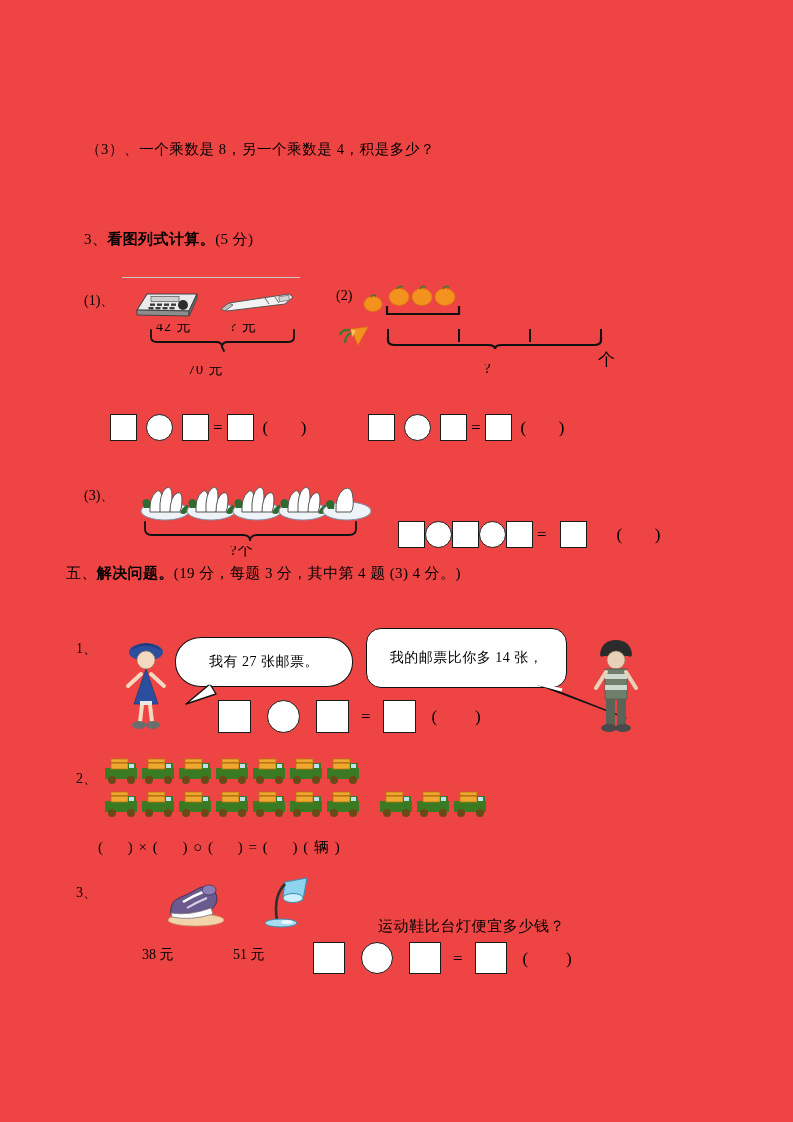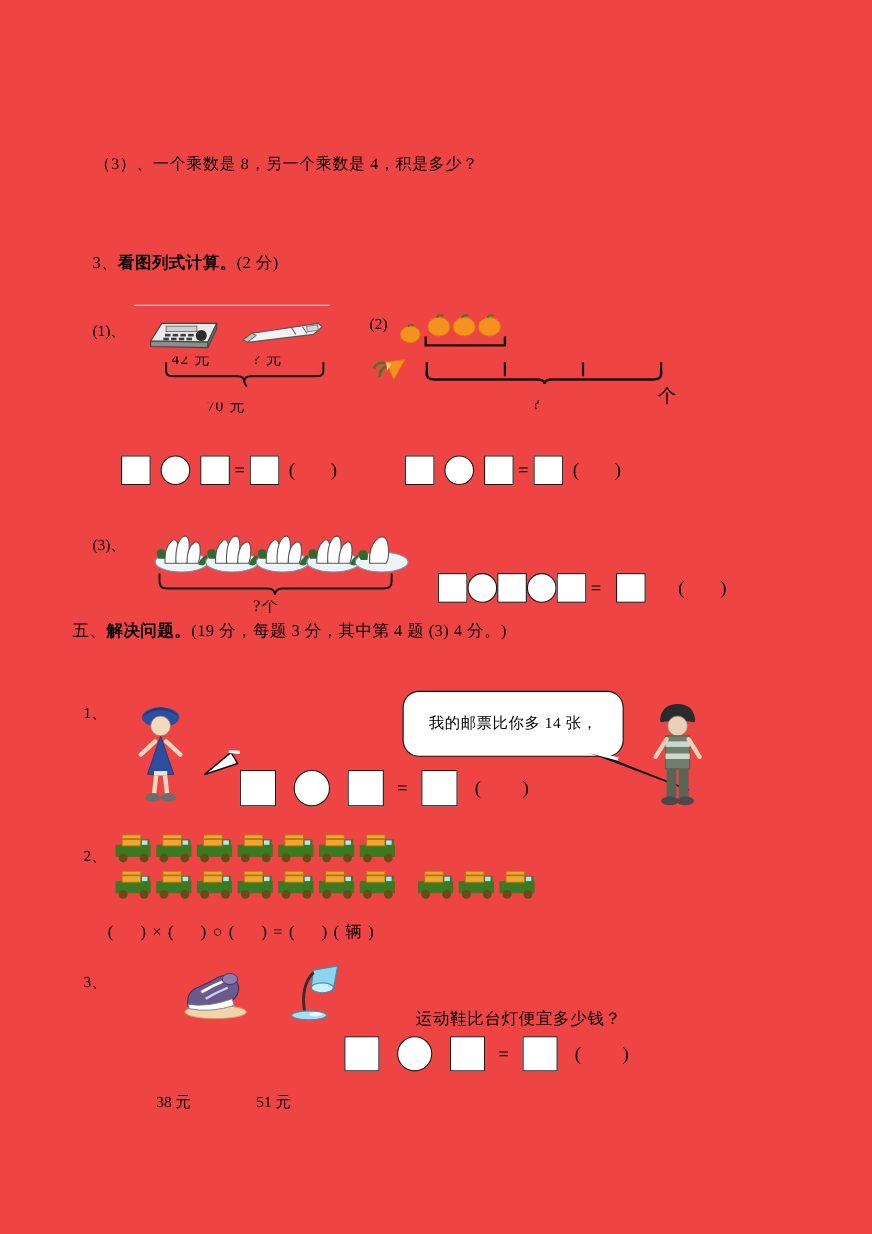--- a/index.html
+++ b/index.html
@@ -33,21 +33,20 @@
     letter-spacing: 0.4px;
   }
   .sec-head .nb { font-weight: normal; }
   .sub-num {
     font-size: 14px;
     white-space: nowrap;
   }
   .small-label {
     font-size: 13px;
     white-space: nowrap;
-    margin-top: 47px;
   }
   .bubble-text {
     font-size: 14px;
     white-space: nowrap;
     letter-spacing: 0.5px;
   }
 
   
   .ansrow {
     display: flex;
@@ -114,21 +113,21 @@
   }
 </style>
 </head>
 <body>
 
 <div id="page">
 
   <div class="abs q-line" style="left:86px; top:140px;">（3）、一个乘数是 8，另一个乘数是 4，积是多少？</div>
 
   <div class="abs sec-head" style="left:84px; top:230px;">
-    <span class="nb">3、</span><span>看图列式计算。</span><span class="nb">(2 分)</span>
+    <span class="nb">3、</span><span>看图列式计算。</span><span class="nb">(5 分)</span>
   </div>
 
   <div class="abs sub-num" style="left:84px; top:292px;">(1)、</div>
 
   <div class="abs hairline" style="left:122px; top:277px; width:178px;"></div>
 
   <svg class="abs" style="left:131px; top:286px;" width="72" height="34" viewBox="0 0 72 34">
     <polygon points="6,24 16,8 66,8 58,25" fill="#e9e9e9" stroke="#444" stroke-width="1.1"></polygon>
     <polygon points="6,24 58,25 58,30 6,29" fill="#8d8d8d" stroke="#444" stroke-width="1"></polygon>
     <polygon points="58,25 66,8 66,13 58,30" fill="#6f6f6f" stroke="#444" stroke-width="1"></polygon>
@@ -318,20 +317,23 @@
     <path d="M26,31 L14,66 L38,66 Z" fill="#2b4f9e" stroke="#1e3a78" stroke-width="0.8"></path>
     <rect x="20" y="63" width="12" height="4" fill="#e8e8e8"></rect>
     <line x1="21" y1="36" x2="8" y2="48" stroke="#f3d9c0" stroke-width="4" stroke-linecap="round"></line>
     <line x1="31" y1="36" x2="44" y2="48" stroke="#f3d9c0" stroke-width="4" stroke-linecap="round"></line>
     <line x1="22" y1="67" x2="20" y2="84" stroke="#f3d9c0" stroke-width="4"></line>
     <line x1="30" y1="67" x2="32" y2="84" stroke="#f3d9c0" stroke-width="4"></line>
     <ellipse cx="19" cy="87" rx="7" ry="4" fill="#6d6d6d"></ellipse>
     <ellipse cx="33" cy="87" rx="7" ry="4" fill="#6d6d6d"></ellipse>
   </svg>
 
+  <div class="bubble" style="left:175px; top:637px; width:176px; height:48px;">
+    <span class="bubble-text">我有 27 张邮票。</span>
+  </div>
   <svg class="abs bubble-tail" style="left:182px; top:682px;" width="46" height="26" viewBox="0 0 46 26">
     <path d="M28,2 L4,22 L34,12 Z" fill="#fff" stroke="#111" stroke-width="1.4" stroke-linejoin="round"></path>
     <line x1="26" y1="1" x2="36" y2="2" stroke="#fff" stroke-width="3"></line>
   </svg>
 
   <div class="bubble" style="left:366px; top:628px; width:199px; height:58px;border-radius:15px;">
     <span class="bubble-text">我的邮票比你多 14 张，</span>
   </div>
   <svg class="abs bubble-tail" style="left:530px; top:682px;" width="110" height="42" viewBox="0 0 110 42">
     <path d="M6,2 L96,36 L30,10 Z" fill="#fff" stroke="#111" stroke-width="1.3" stroke-linejoin="round"></path>

